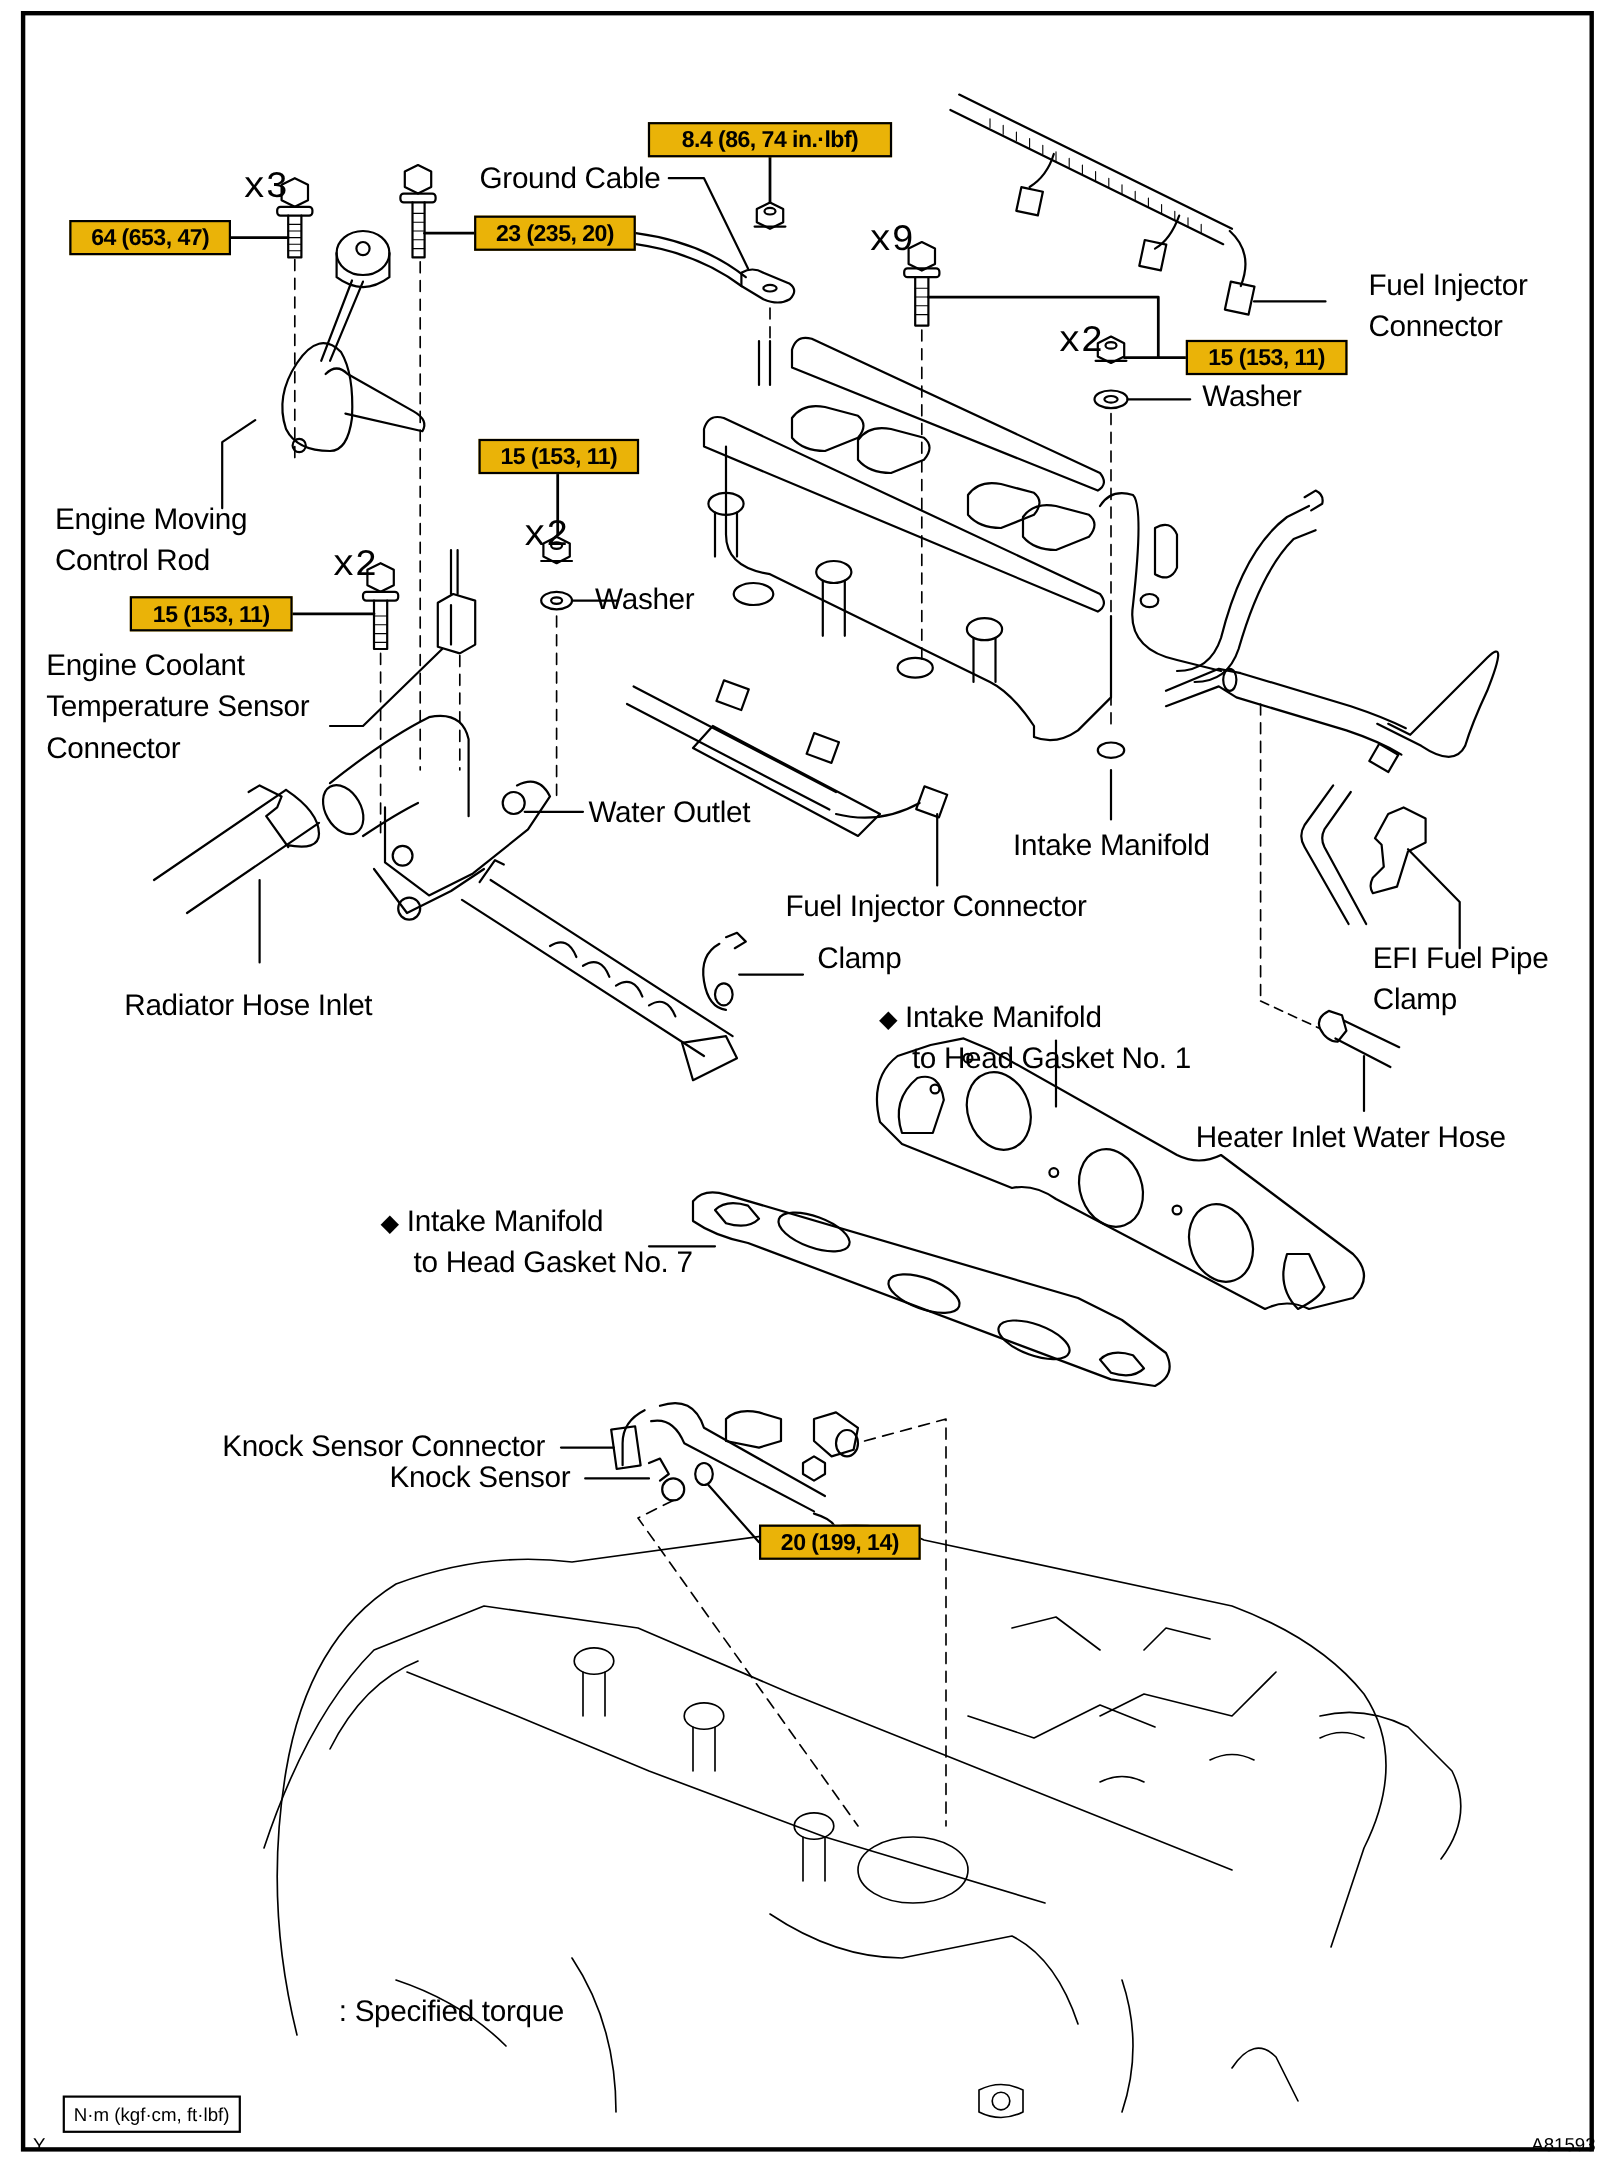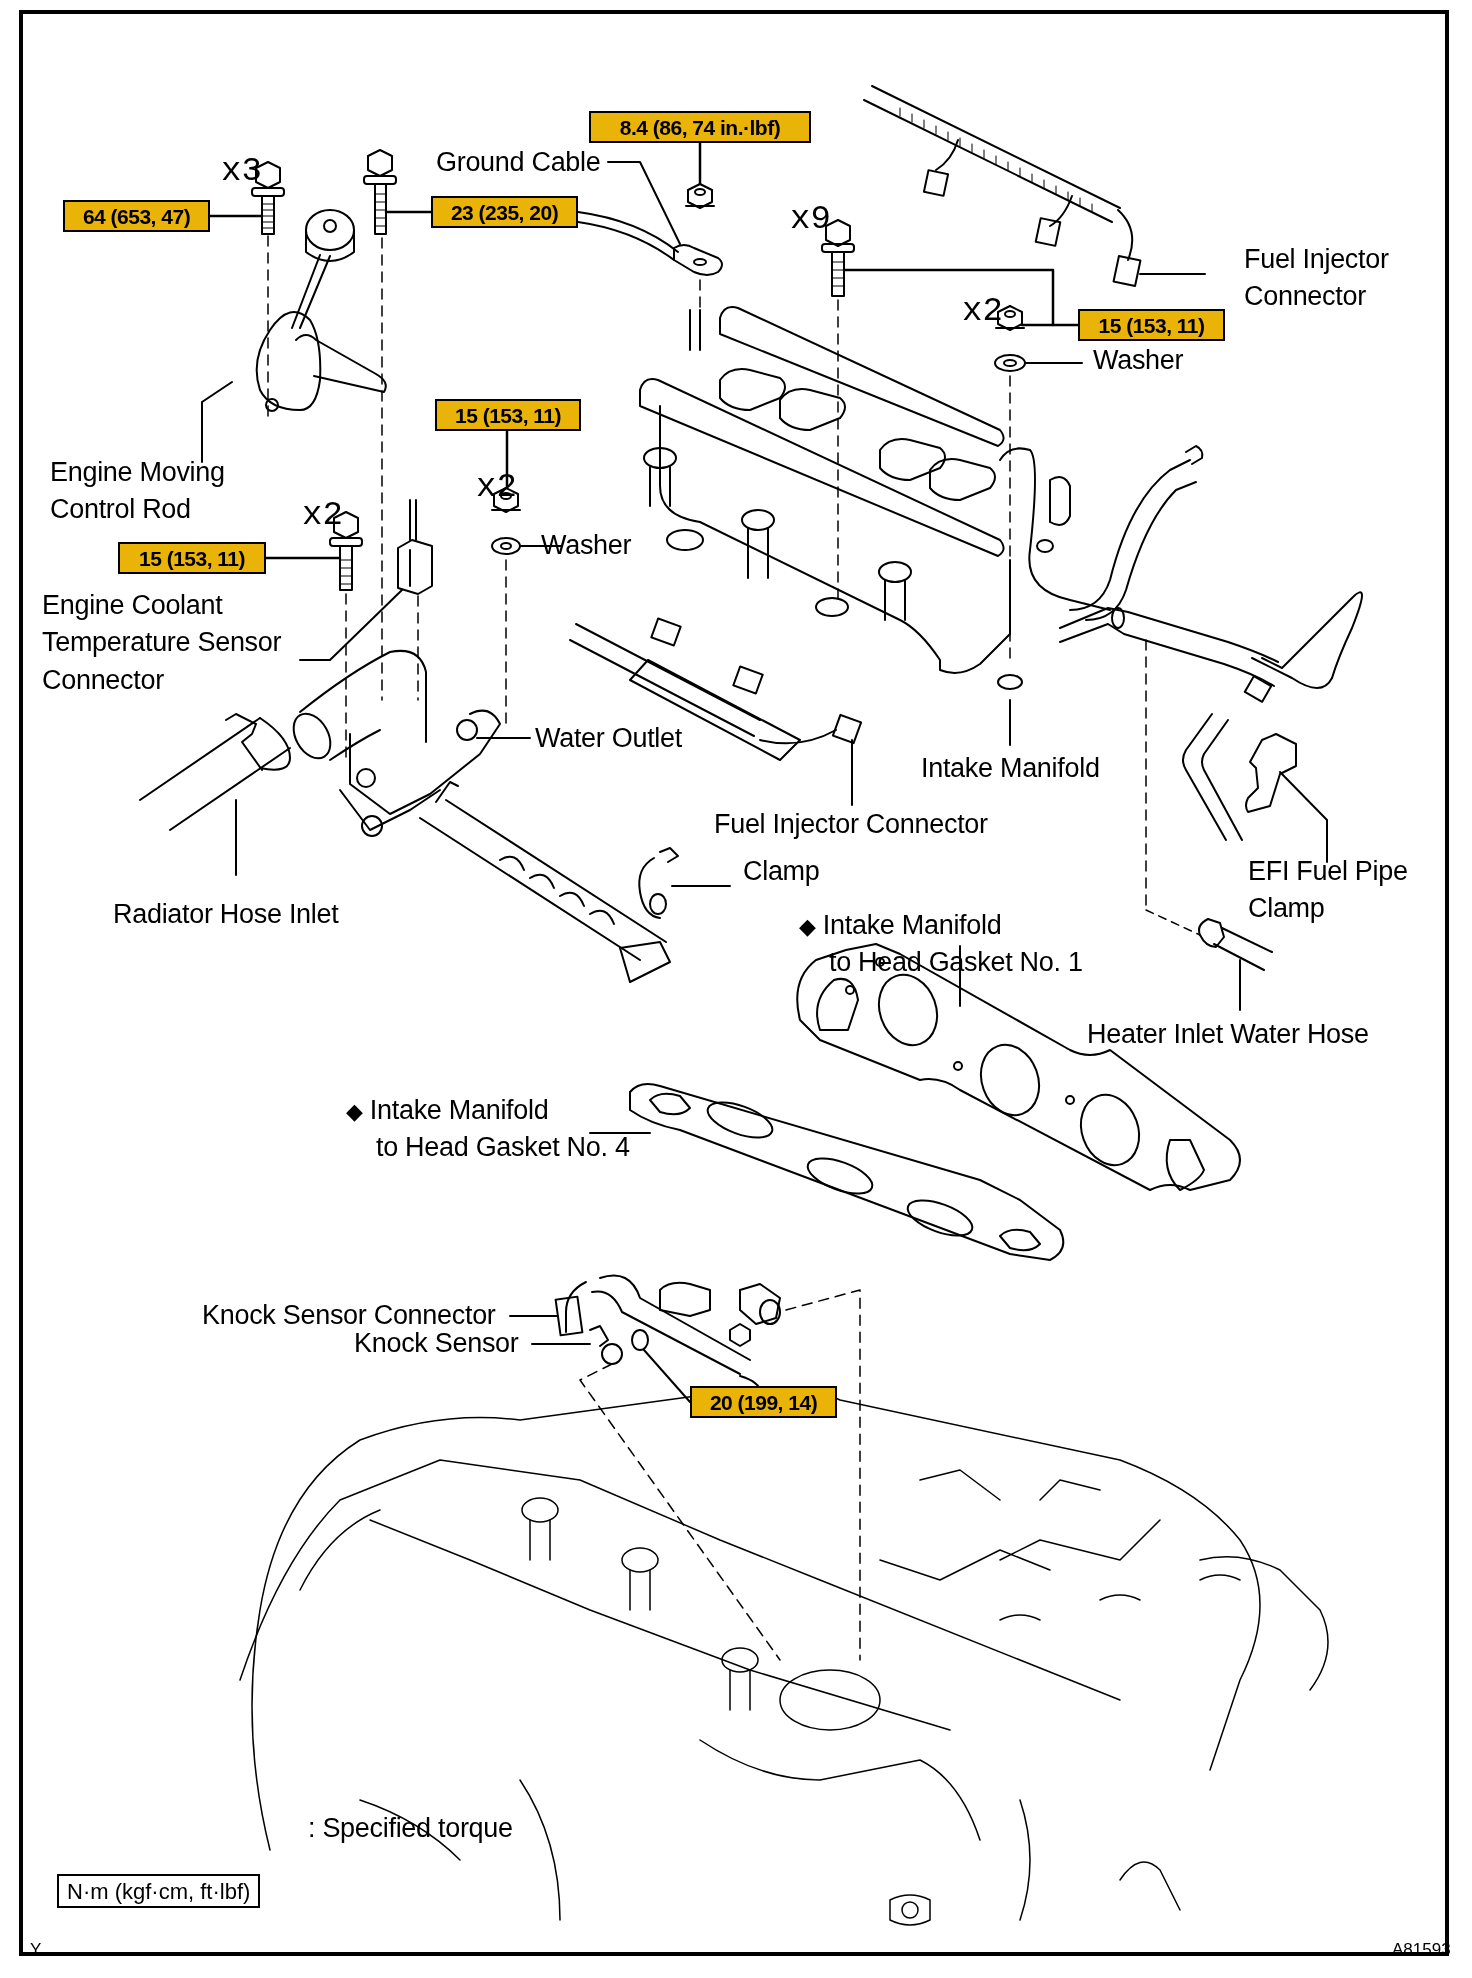--- a/index.html
+++ b/index.html
@@ -3,21 +3,21 @@
 <meta charset="utf-8">
 <style>
   html, body { margin: 0; padding: 0; background: #ffffff; }
   body { width: 1472px; height: 1978px; position: relative; overflow: hidden; font-family: "Liberation Sans", sans-serif; color: #000; }
   #frame { position: absolute; left: 19px; top: 10px; width: 1430px; height: 1946px; border: 4px solid #000; box-sizing: border-box; }
   svg.art { position: absolute; left: 0; top: 0; }
   .lbl { position: absolute; font-family: "Liberation Sans", sans-serif; font-size: 27px; line-height: 37px; white-space: nowrap; letter-spacing: -0.3px; }
   .tq { position: absolute; border: 2px solid #000; background: #eab308; font-family: "Liberation Sans", sans-serif; font-weight: bold; font-size: 21px; height: 32px; line-height: 30px; box-sizing: border-box; text-align: center; white-space: nowrap; letter-spacing: -0.5px; }
   .qty { position: absolute; font-size: 34px; font-family: Liberation Mono, monospace; }
   .small { position: absolute; font-size: 17px; font-family: "Liberation Sans", sans-serif; }
-  .legend-box { position: absolute; border: 2px solid #000; font-size: 22px; height: 34px; line-height: 31px; padding: 0 8px; box-sizing: border-box; white-space: nowrap; }
+  .legend-box { position: absolute; border: 2px solid #000; font-size: 17px; height: 34px; line-height: 31px; padding: 0 8px; box-sizing: border-box; white-space: nowrap; margin-top: 31px; }
   .diamond { font-size: 22px; }
 </style>
 </head>
 <body>
 
 <div id="frame"></div>
 
 <svg class="art" width="1472" height="1978" viewBox="0 0 1472 1978" fill="none" stroke="#000" stroke-width="2" stroke-linecap="round" stroke-linejoin="round">
 
   <g>
@@ -313,21 +313,21 @@
 <div class="lbl" style="left:799px; top:907px;">
   <span class="diamond">◆</span>
   <span>Intake Manifold</span>
 </div>
 <div class="lbl" style="left:829px; top:944px;">to Head Gasket No. 1</div>
 <div class="lbl" style="left:1087px; top:1016px;">Heater Inlet Water Hose</div>
 <div class="lbl" style="left:346px; top:1092px;">
   <span class="diamond">◆</span>
   <span>Intake Manifold</span>
 </div>
-<div class="lbl" style="left:376px; top:1129px;">to Head Gasket No. 4</div>
+<div class="lbl" style="left:376px; top:1129px;">to Head Gasket No. 7</div>
 <div class="lbl" style="left:202px; top:1297px;">Knock Sensor Connector</div>
 <div class="lbl" style="left:354px; top:1325px;">Knock Sensor</div>
 
 <div class="legend-box" style="left:57px; top:1874px;">N·m (kgf·cm, ft·lbf)</div>
 <div class="lbl" style="left:308px; top:1810px;">: Specified torque</div>
 <div class="lbl" style="left:64px; top:1958px;margin-top:40px;">
   <span class="diamond">◆</span>
   <span>Non–reusable part</span>
 </div>
 <div class="small" style="left:30px; top:1940px;">Y</div>

